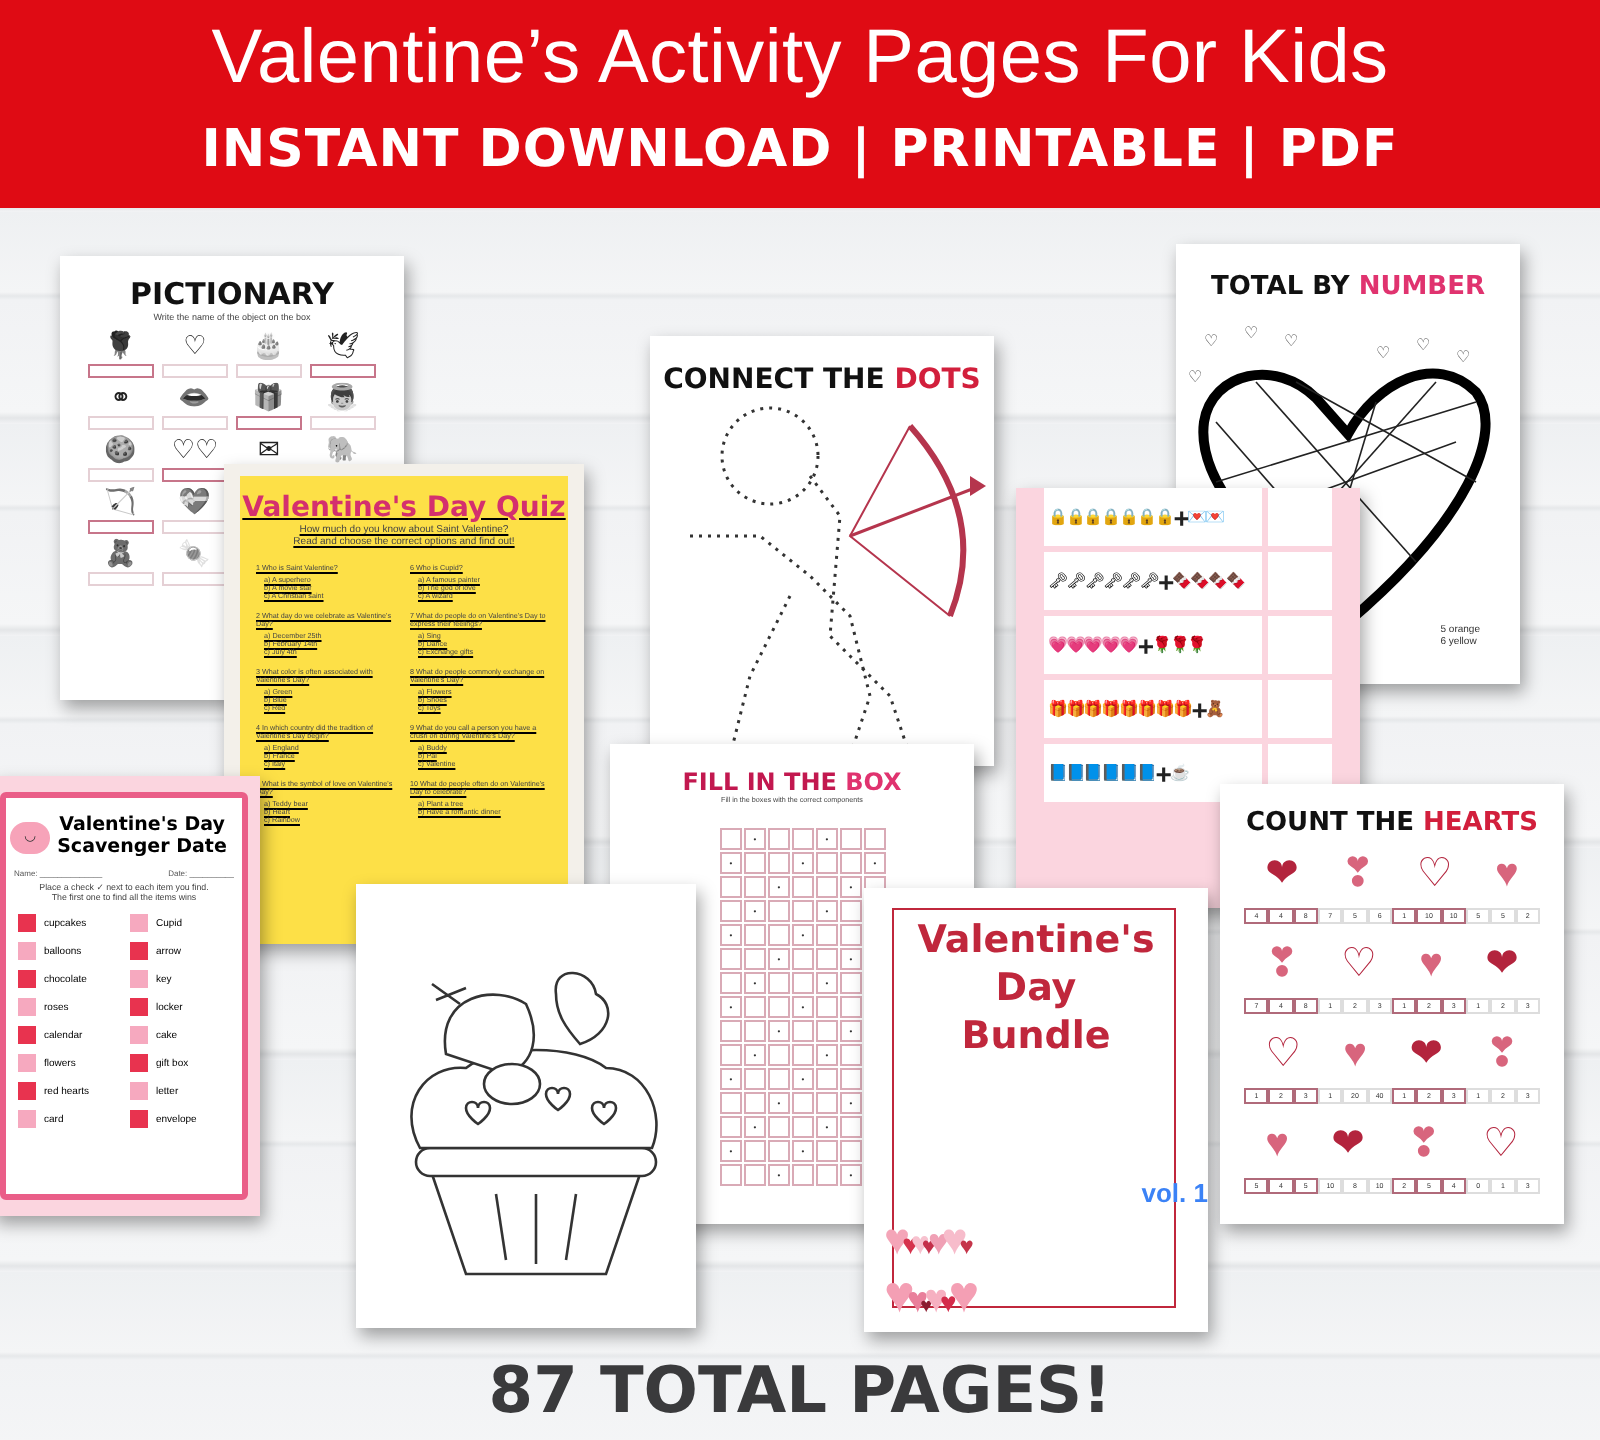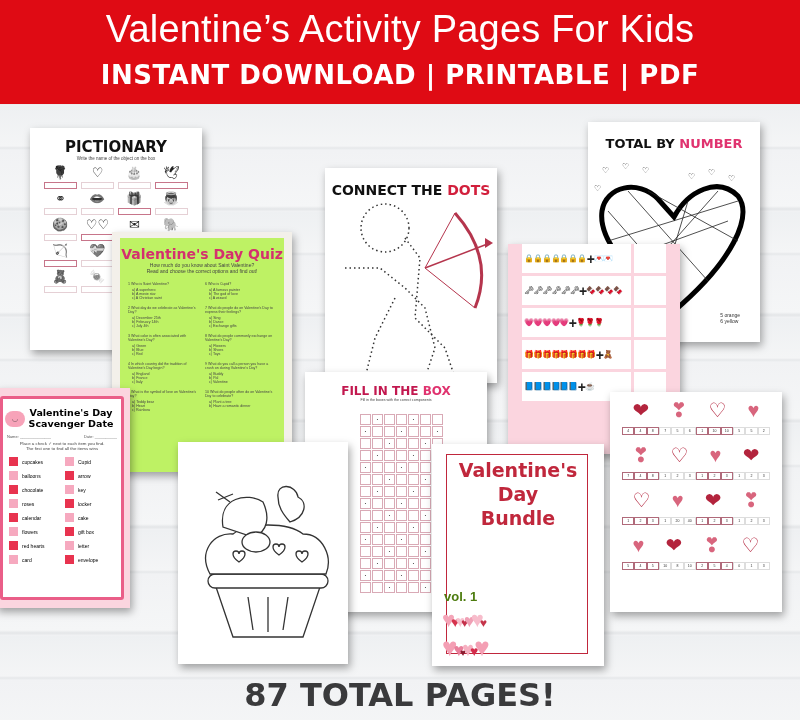--- a/index.html
+++ b/index.html
@@ -148,21 +148,21 @@
         <text x="6" y="40">♡</text>
     </g>
   </svg>
   <div style="position:absolute;right:20px;bottom:18px;font-size:5px;color:#333;">
     <div>5  orange</div>
     <div>6  yellow</div>
   </div>
 </div>
 
 <div class="page" style="left:112px;top:232px;width:180px;height:240px;background:#f3f0ea;">
-  <div style="position:absolute;left:8px;top:6px;right:8px;bottom:0;background:#bef264;">
+  <div style="position:absolute;left:8px;top:6px;right:8px;bottom:0;background:#fde047;text-decoration:underline;">
     <div style="text-align:center;color:#d4306e;font-weight:bold;font-size:14px;margin-top:8px;font-family:'DejaVu Sans',sans-serif;">Valentine's Day Quiz</div>
     <div class="small" style="font-size:5px;">How much do you know about Saint Valentine?</div>
     <div class="small" style="font-size:5px;">Read and choose the correct options and find out!</div>
     <div id="quiz-grid" style="display:grid;grid-template-columns:1fr 1fr;gap:6px 6px;padding:8px 8px;font-size:3.6px;color:#444;">
         <div>
           <div style="margin-bottom: 2px;">1  Who is Saint Valentine?</div>
           <div style="padding-left: 4px;">a) A superhero</div>
           <div style="padding-left: 4px;">b) A movie star</div>
           <div style="padding-left: 4px;">c) A Christian saint</div>
         </div>
@@ -480,27 +480,30 @@
   </svg>
 </div>
 
 <div class="page" style="left:432px;top:444px;width:172px;height:222px;">
   <div style="position:absolute;left:14px;top:10px;right:16px;bottom:12px;border:1.5px solid #c0273c;"></div>
   <div style="position:absolute;left:0;right:0;top:14px;text-align:center;color:#c0273c;font-weight:bold;font-family:'DejaVu Sans',sans-serif;font-size:19px;line-height:24px;">
     <div>Valentine's</div>
     <div>Day</div>
     <div>Bundle</div>
   </div>
-  <div style="position:absolute;left:0;right:0;top:145px;text-align:left;color:#4d7c0f;font-size:13px;font-weight:bold;margin-left:12px;">vol. 1</div>
+  <div style="position:absolute;left:0;right:0;top:145px;text-align:right;color:#3b82f6;font-size:13px;font-weight:bold;">vol. 1</div>
   <div style="position:absolute;left:10px;right:10px;bottom:8px;height:50px;font-size:22px;color:#f3a0b6;letter-spacing:-4px;line-height:24px;">
     <span style="color:#f4a5b8">♥</span><span style="color:#d6334d;font-size:14px">♥</span><span style="color:#f7c2cf;font-size:16px">♥</span><span style="color:#c4304a;font-size:12px">♥</span><span style="color:#f0a0b5;font-size:18px">♥</span><span style="color:#f7bccb">♥</span><span style="color:#c5354a;font-size:12px">♥</span><br><span style="color:#f49fb4;font-size:26px">♥</span><span style="color:#e97f9b;font-size:18px">♥</span><span style="color:#8b1c30;font-size:10px">♥</span><span style="color:#f6b0c1;font-size:20px">♥</span><span style="color:#d42c4b;font-size:14px">♥</span><span style="color:#f49fb4;font-size:26px">♥</span>
   </div>
 </div>
 
 <div class="page" style="left:610px;top:392px;width:172px;height:220px;">
+  <div class="ptitle" style="font-size:13px;margin-top:12px;">
+    <span>COUNT THE </span><span class="red">HEARTS</span>
+  </div>
   <div id="count-rows" style="padding:4px 12px;">
       <div style="display: flex; justify-content: space-around; font-size: 20px; color: rgb(179, 36, 61); height: 28px; line-height: 28px;">
         <span>❤</span>
         <span style="color: rgb(216, 101, 125);">❣</span>
         <span>♡</span>
         <span style="color: rgb(216, 101, 125);">♥</span>
       </div>
       <div style="display: grid; grid-template-columns: repeat(12, 1fr); gap: 0px; margin: 3px 0px 6px;">
         <div style="border: 1px solid rgb(176, 106, 122); font-size: 3.5px; text-align: center; height: 8px; line-height: 7px; color: rgb(51, 51, 51);">4</div>
         <div style="border: 1px solid rgb(176, 106, 122); font-size: 3.5px; text-align: center; height: 8px; line-height: 7px; color: rgb(51, 51, 51);">4</div>

